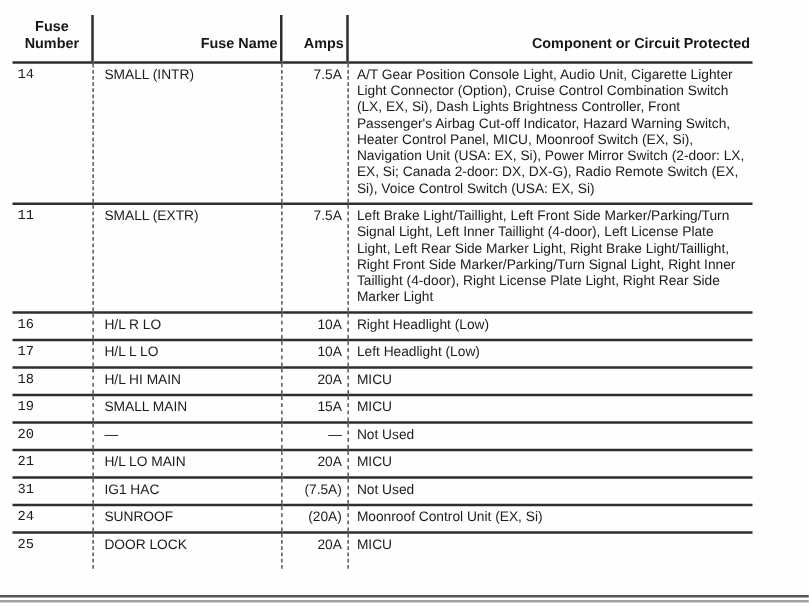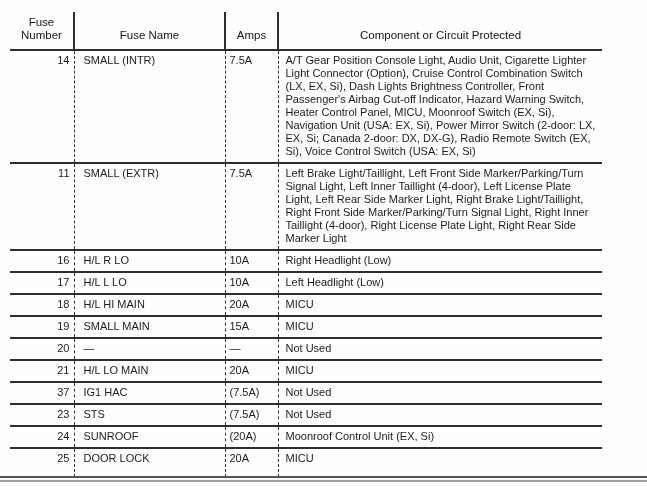--- a/index.html
+++ b/index.html
@@ -29,41 +29,41 @@
     border-collapse: collapse;
     table-layout: fixed;
   }
   col.c-num  { width: 64px; }
   col.c-name { width: 151px; }
   col.c-amps { width: 53px; }
   col.c-comp { width: 324px; }
 
   th {
     font-size: 11.5px;
-    font-weight: normal;
+    font-weight: bold;
     line-height: 13px;
     text-align: center;
     vertical-align: bottom;
     padding: 4px 2px 7px 2px;
     border-bottom: 2.5px solid #2e2e2e;
     color: #161616;
   }
-  th.bl { border-left: 2px solid #2e2e2e; }
+  th.bl { border-left: 2px solid #2e2e2e; text-align: right; }
 
   td {
     font-size: 11px;
     line-height: 13px;
     vertical-align: top;
     padding: 3px 4px 4px 4px;
     border-top: 2px solid #2e2e2e;
     color: #1c1c1c;
   }
-  td.num  { text-align: right; }
+  td.num  { text-align: left; font-family: Liberation Mono, monospace; }
   td.name { text-align: left; padding-left: 9px; }
-  td.amps { text-align: left; }
+  td.amps { text-align: right; }
   td.comp { text-align: left; padding-left: 7px; padding-right: 6px; margin-top: 34px; }
   td.name, td.amps, td.comp { border-left: 1.5px dashed #343434; }
 
   tr.last-row td { padding-bottom: 12px; }
 
   .page-bottom-rule {
     position: absolute;
     left: 0;
     top: 476px;
     width: 647px;
@@ -137,28 +137,22 @@
           <td class="amps">—</td>
           <td class="comp">Not Used</td>
         </tr>
         <tr>
           <td class="num">21</td>
           <td class="name">H/L LO MAIN</td>
           <td class="amps">20A</td>
           <td class="comp">MICU</td>
         </tr>
         <tr>
-          <td class="num">37</td>
+          <td class="num">31</td>
           <td class="name">IG1 HAC</td>
-          <td class="amps">(7.5A)</td>
-          <td class="comp">Not Used</td>
-        </tr>
-        <tr>
-          <td class="num">23</td>
-          <td class="name">STS</td>
           <td class="amps">(7.5A)</td>
           <td class="comp">Not Used</td>
         </tr>
         <tr>
           <td class="num">24</td>
           <td class="name">SUNROOF</td>
           <td class="amps">(20A)</td>
           <td class="comp">Moonroof Control Unit (EX, Si)</td>
         </tr>
         <tr class="last-row">

